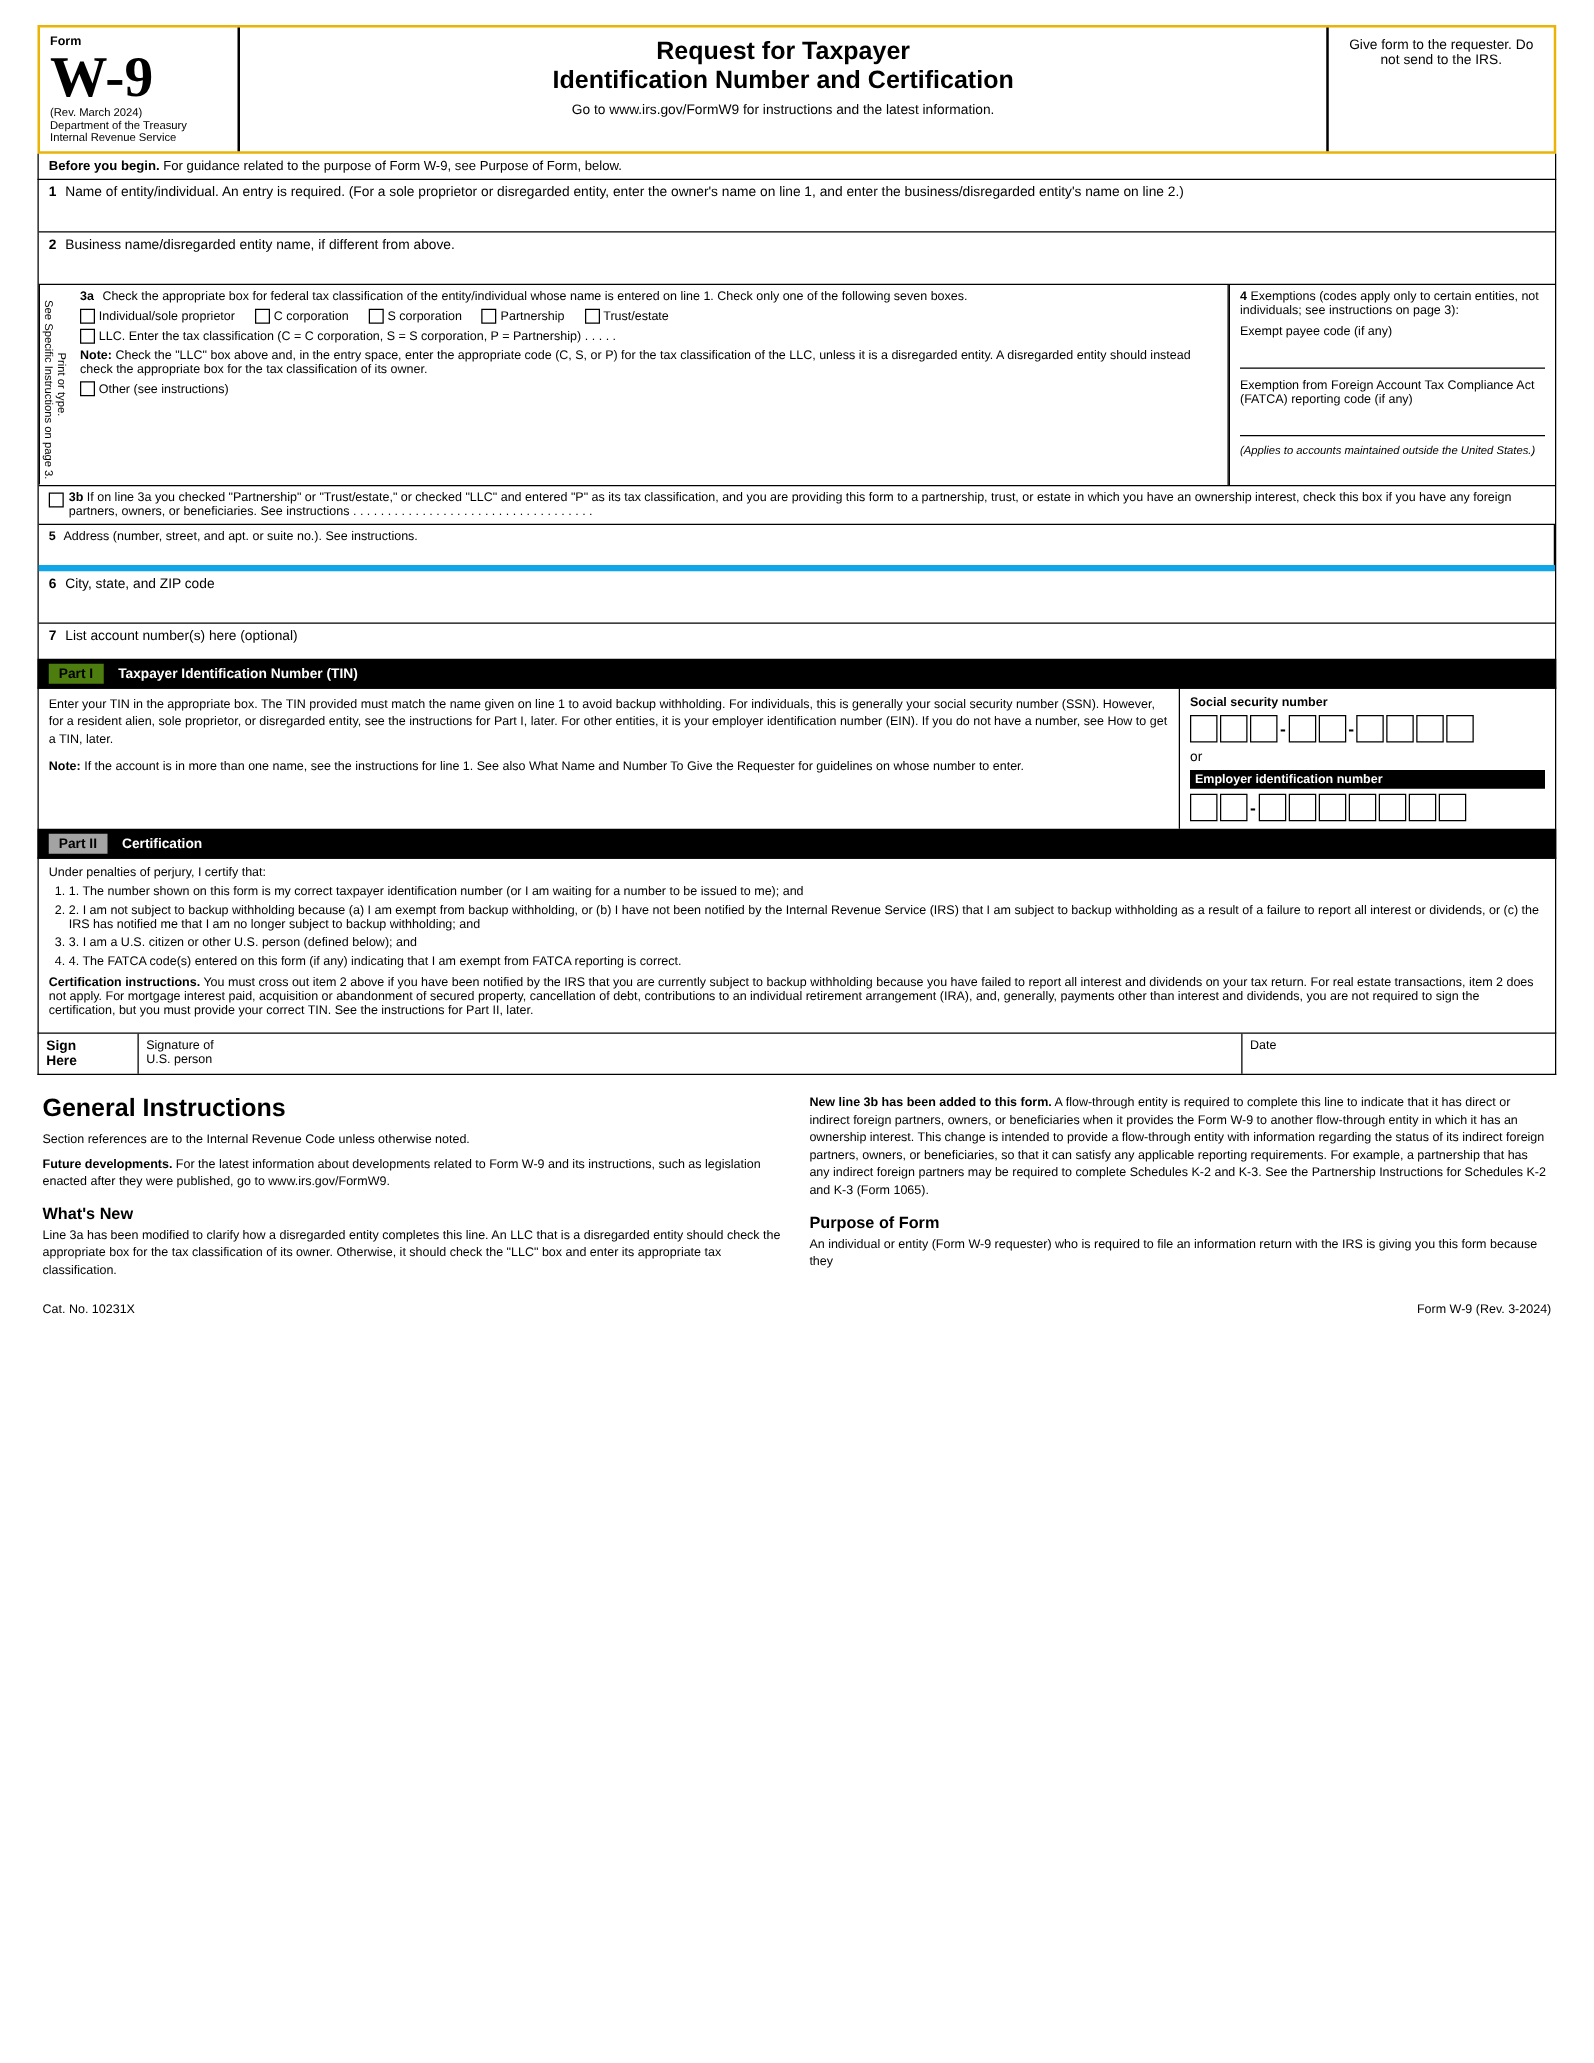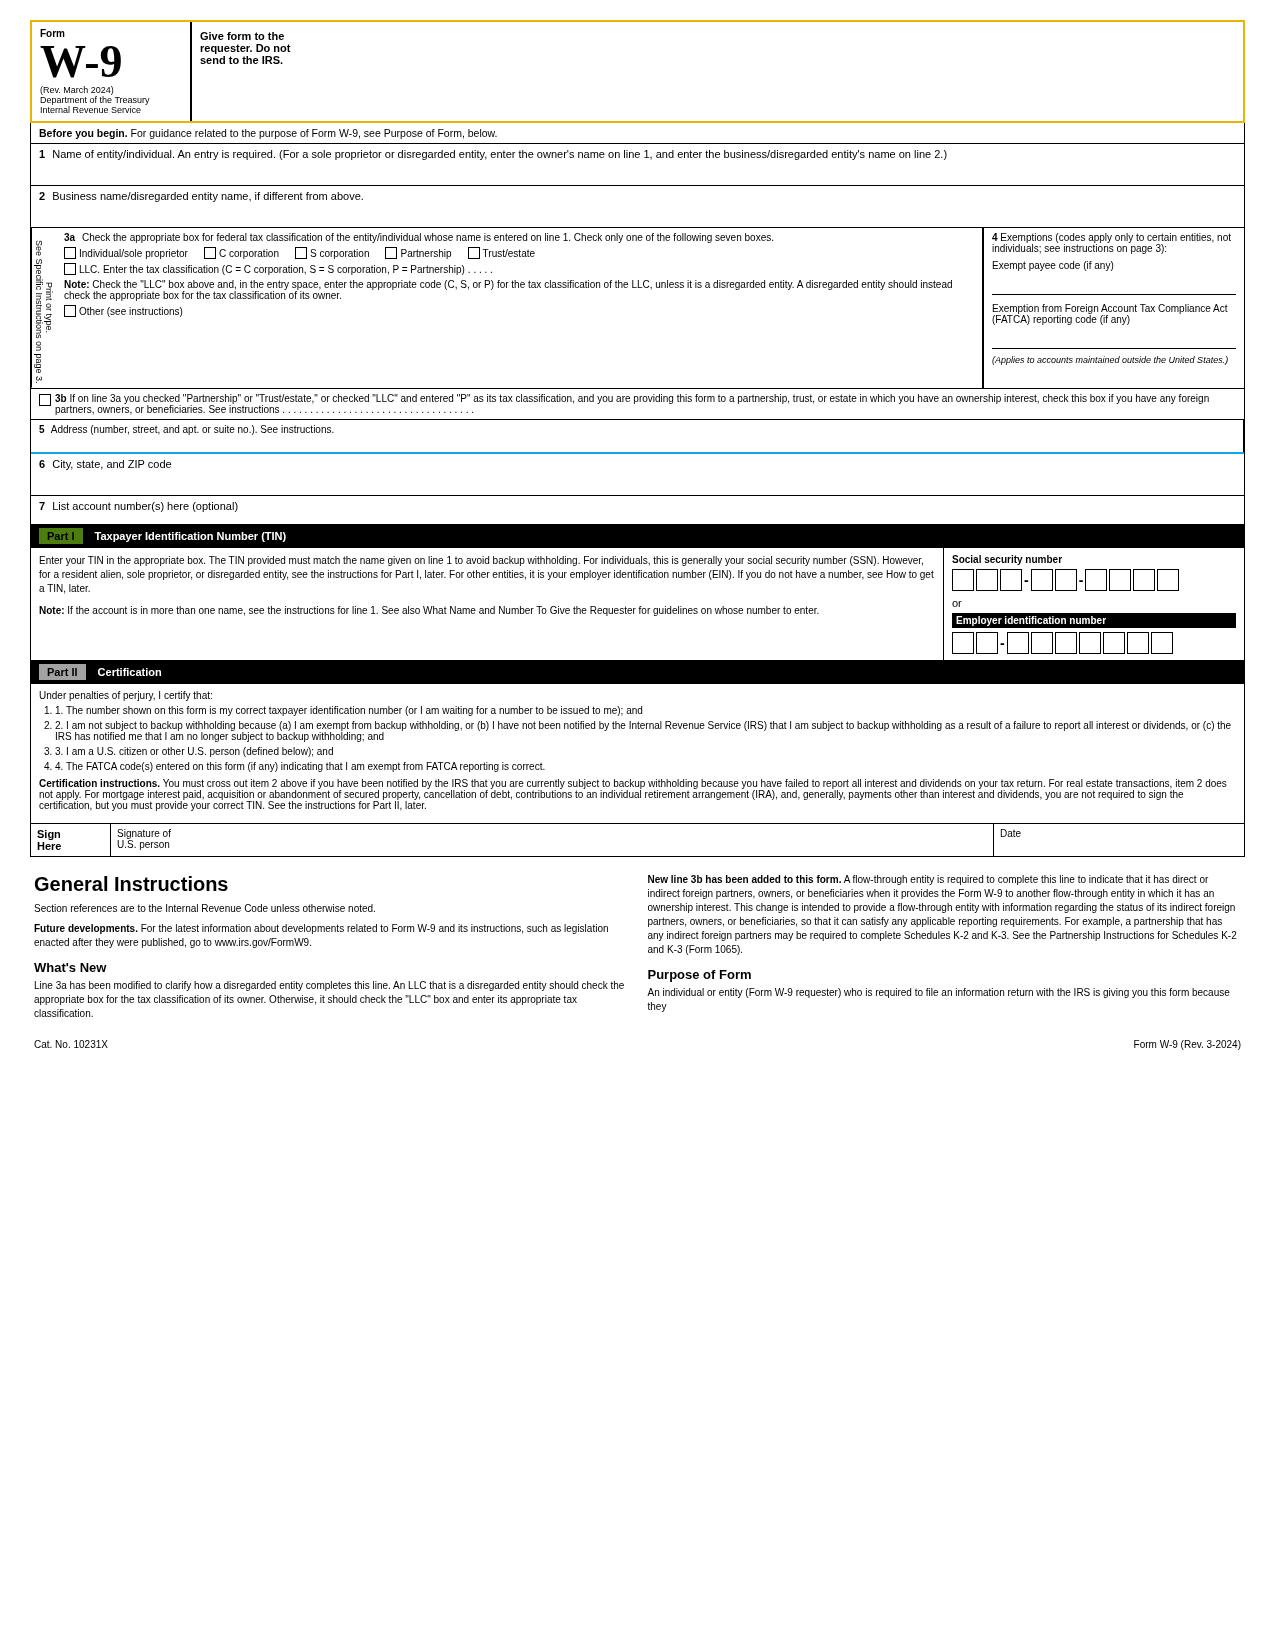--- a/index.html
+++ b/index.html
@@ -37,24 +37,25 @@
     }
     .header-center h2 {
       font-size: 20px;
       font-weight: bold;
     }
     .header-center p {
       font-size: 11px;
       margin-top: 6px;
     }
     .header-right {
-      width: 132px;
+      width: 180px;
       padding: 8px;
-      font-size: 11px;
-      font-weight: bold;
+      text-align: center;
+      font-size: 11px;
+      font-weight: normal;
     }
 
     
     .before-begin {
       border: 1px solid #000;
       border-top: none;
       padding: 4px 8px;
       font-size: 10.5px;
     }
 
@@ -146,21 +147,21 @@
       gap: 4px;
     }
     .row-3b .checkbox-box {
       flex-shrink: 0;
       margin-top: 2px;
     }
 
     
     .address-two-col {
       display: flex;
-      border-bottom: 2px solid #0ea5e9;
+      border-bottom: 5px solid #0ea5e9;
     }
     .address-left {
       flex: 1;
       border-right: 1px solid #000;
       padding: 4px 8px;
       min-height: 32px;
     }
     .address-right {
       flex: 1;
       padding: 4px 8px;
@@ -332,20 +333,25 @@
 
 <div class="header">
   <div class="header-left">
     <div style="font-size:10px;font-weight:bold;">Form</div>
     <div style="display:flex;align-items:flex-end;gap:2px;">
       <span style="font-size:46px;font-weight:bold;font-family:'Times New Roman',serif;line-height:1;">W-9</span>
     </div>
     <div style="font-size:9px;">(Rev. March 2024)</div>
     <div style="font-size:9px;">Department of the Treasury</div>
     <div style="font-size:9px;">Internal Revenue Service</div>
+  </div>
+  <div class="header-center">
+    <h1>Request for Taxpayer</h1>
+    <h2>Identification Number and Certification</h2>
+    <p><span>Go to www.irs.gov/FormW9 for instructions and the latest information.</span></p>
   </div>
   <div class="header-right">
     <span>Give form to the requester. Do not send to the IRS.</span>
   </div>
 </div>
 
 <div class="before-begin">
   <strong>Before you begin.</strong>
   <span>For guidance related to the purpose of Form W-9, see Purpose of Form, below.</span>
 </div>

